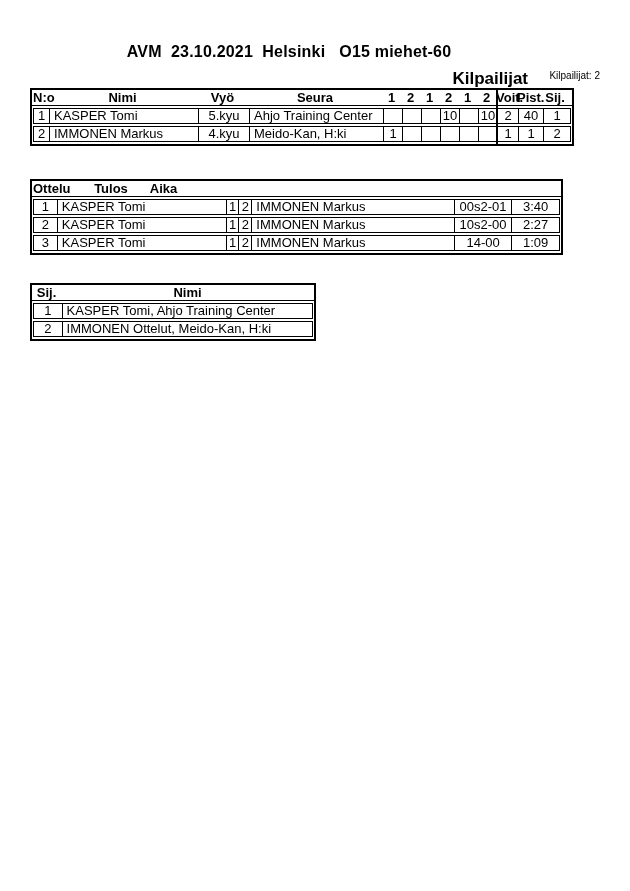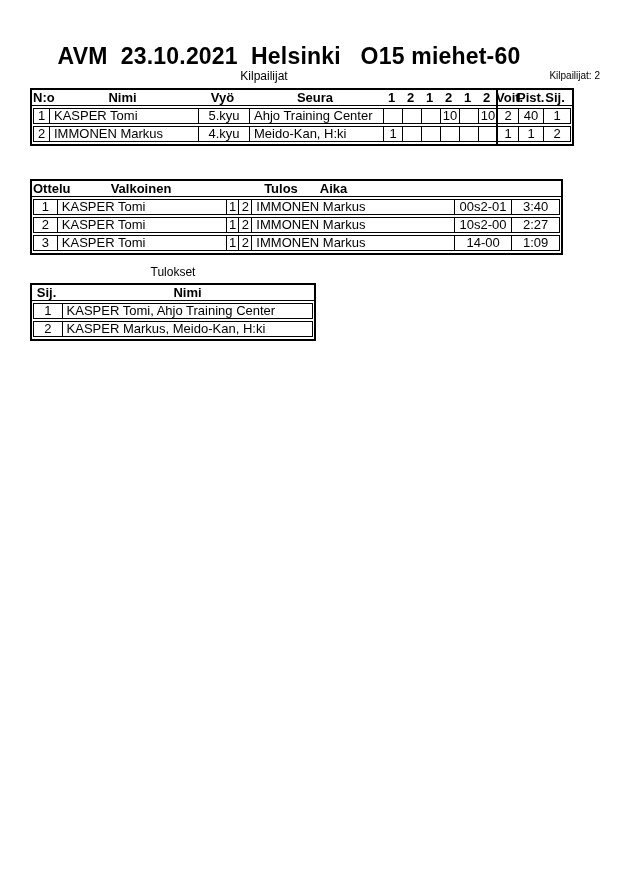--- a/index.html
+++ b/index.html
@@ -2,23 +2,23 @@
 <html><head>
 <meta charset="utf-8">
 <style>
   html,body{margin:0;padding:0;background:#fff;}
   .page{
     position:relative;width:630px;height:891px;background:#fff;
     font-family:"Liberation Sans",sans-serif;color:#000;overflow:hidden;
   }
   .title{
     position:absolute;top:43px;left:0;width:578px;text-align:center;
-    font-size:23px;font-weight:bold;white-space:pre;letter-spacing:0.2px;
+    font-size:16px;font-weight:bold;white-space:pre;letter-spacing:0.2px;
   }
-  .sec-head{position:absolute;font-size:12px;font-weight:normal;text-align:center;}
+  .sec-head{position:absolute;font-size:17px;font-weight:bold;text-align:right;}
   .head-kilpailijat{top:69px;left:0;width:528px;}
   .head-ottelut{top:160px;left:0;width:596px;}
   .head-tulokset{top:265px;left:0;width:346px;}
   .count-label{position:absolute;top:70px;left:450px;width:150px;text-align:right;font-size:10px;}
 
   .tbl{position:absolute;border:2px solid #000;background:#fff;font-size:13px;padding-bottom:2px;}
   .tbl-kilpailijat{left:30px;top:88px;width:544px;box-sizing:border-box;}
   .tbl-ottelut{left:30px;top:179px;width:533px;box-sizing:border-box;}
   .tbl-tulokset{left:30px;top:283px;width:286px;box-sizing:border-box;}
 
@@ -97,21 +97,20 @@
       <div class="td k10">1</div>
       <div class="td k11">1</div>
       <div class="td k12">2</div>
     </div>
   </div>
 
 
   <div class="tbl tbl-ottelut">
     <div class="thead">
       <div class="hc hl o0">Ottelu</div>
-      <div class="hc o1">Valkoinen</div>
       <div class="hc on"></div>
       <div class="hc on"></div>
       <div class="hc o5">Tulos</div>
       <div class="hc o6">Aika</div>
     </div>
     <div class="trow">
       <div class="td o0">1</div>
       <div class="td left o1">KASPER Tomi</div>
       <div class="td on">1</div>
       <div class="td on">2</div>
@@ -132,30 +131,29 @@
       <div class="td o0">3</div>
       <div class="td left o1">KASPER Tomi</div>
       <div class="td on">1</div>
       <div class="td on">2</div>
       <div class="td left o4">IMMONEN Markus</div>
       <div class="td o5">14-00</div>
       <div class="td o6">1:09</div>
     </div>
   </div>
 
-  <div class="sec-head head-tulokset">Tulokset</div>
 
   <div class="tbl tbl-tulokset">
     <div class="thead">
       <div class="hc r0">Sij.</div>
       <div class="hc r1">Nimi</div>
     </div>
     <div class="trow">
       <div class="td r0">1</div>
       <div class="td left r1">KASPER Tomi, Ahjo Training Center</div>
     </div>
     <div class="trow">
       <div class="td r0">2</div>
-      <div class="td left r1">KASPER Markus, Meido-Kan, H:ki</div>
+      <div class="td left r1">IMMONEN Ottelut, Meido-Kan, H:ki</div>
     </div>
   </div>
 
 </div>
 
 </body></html>

